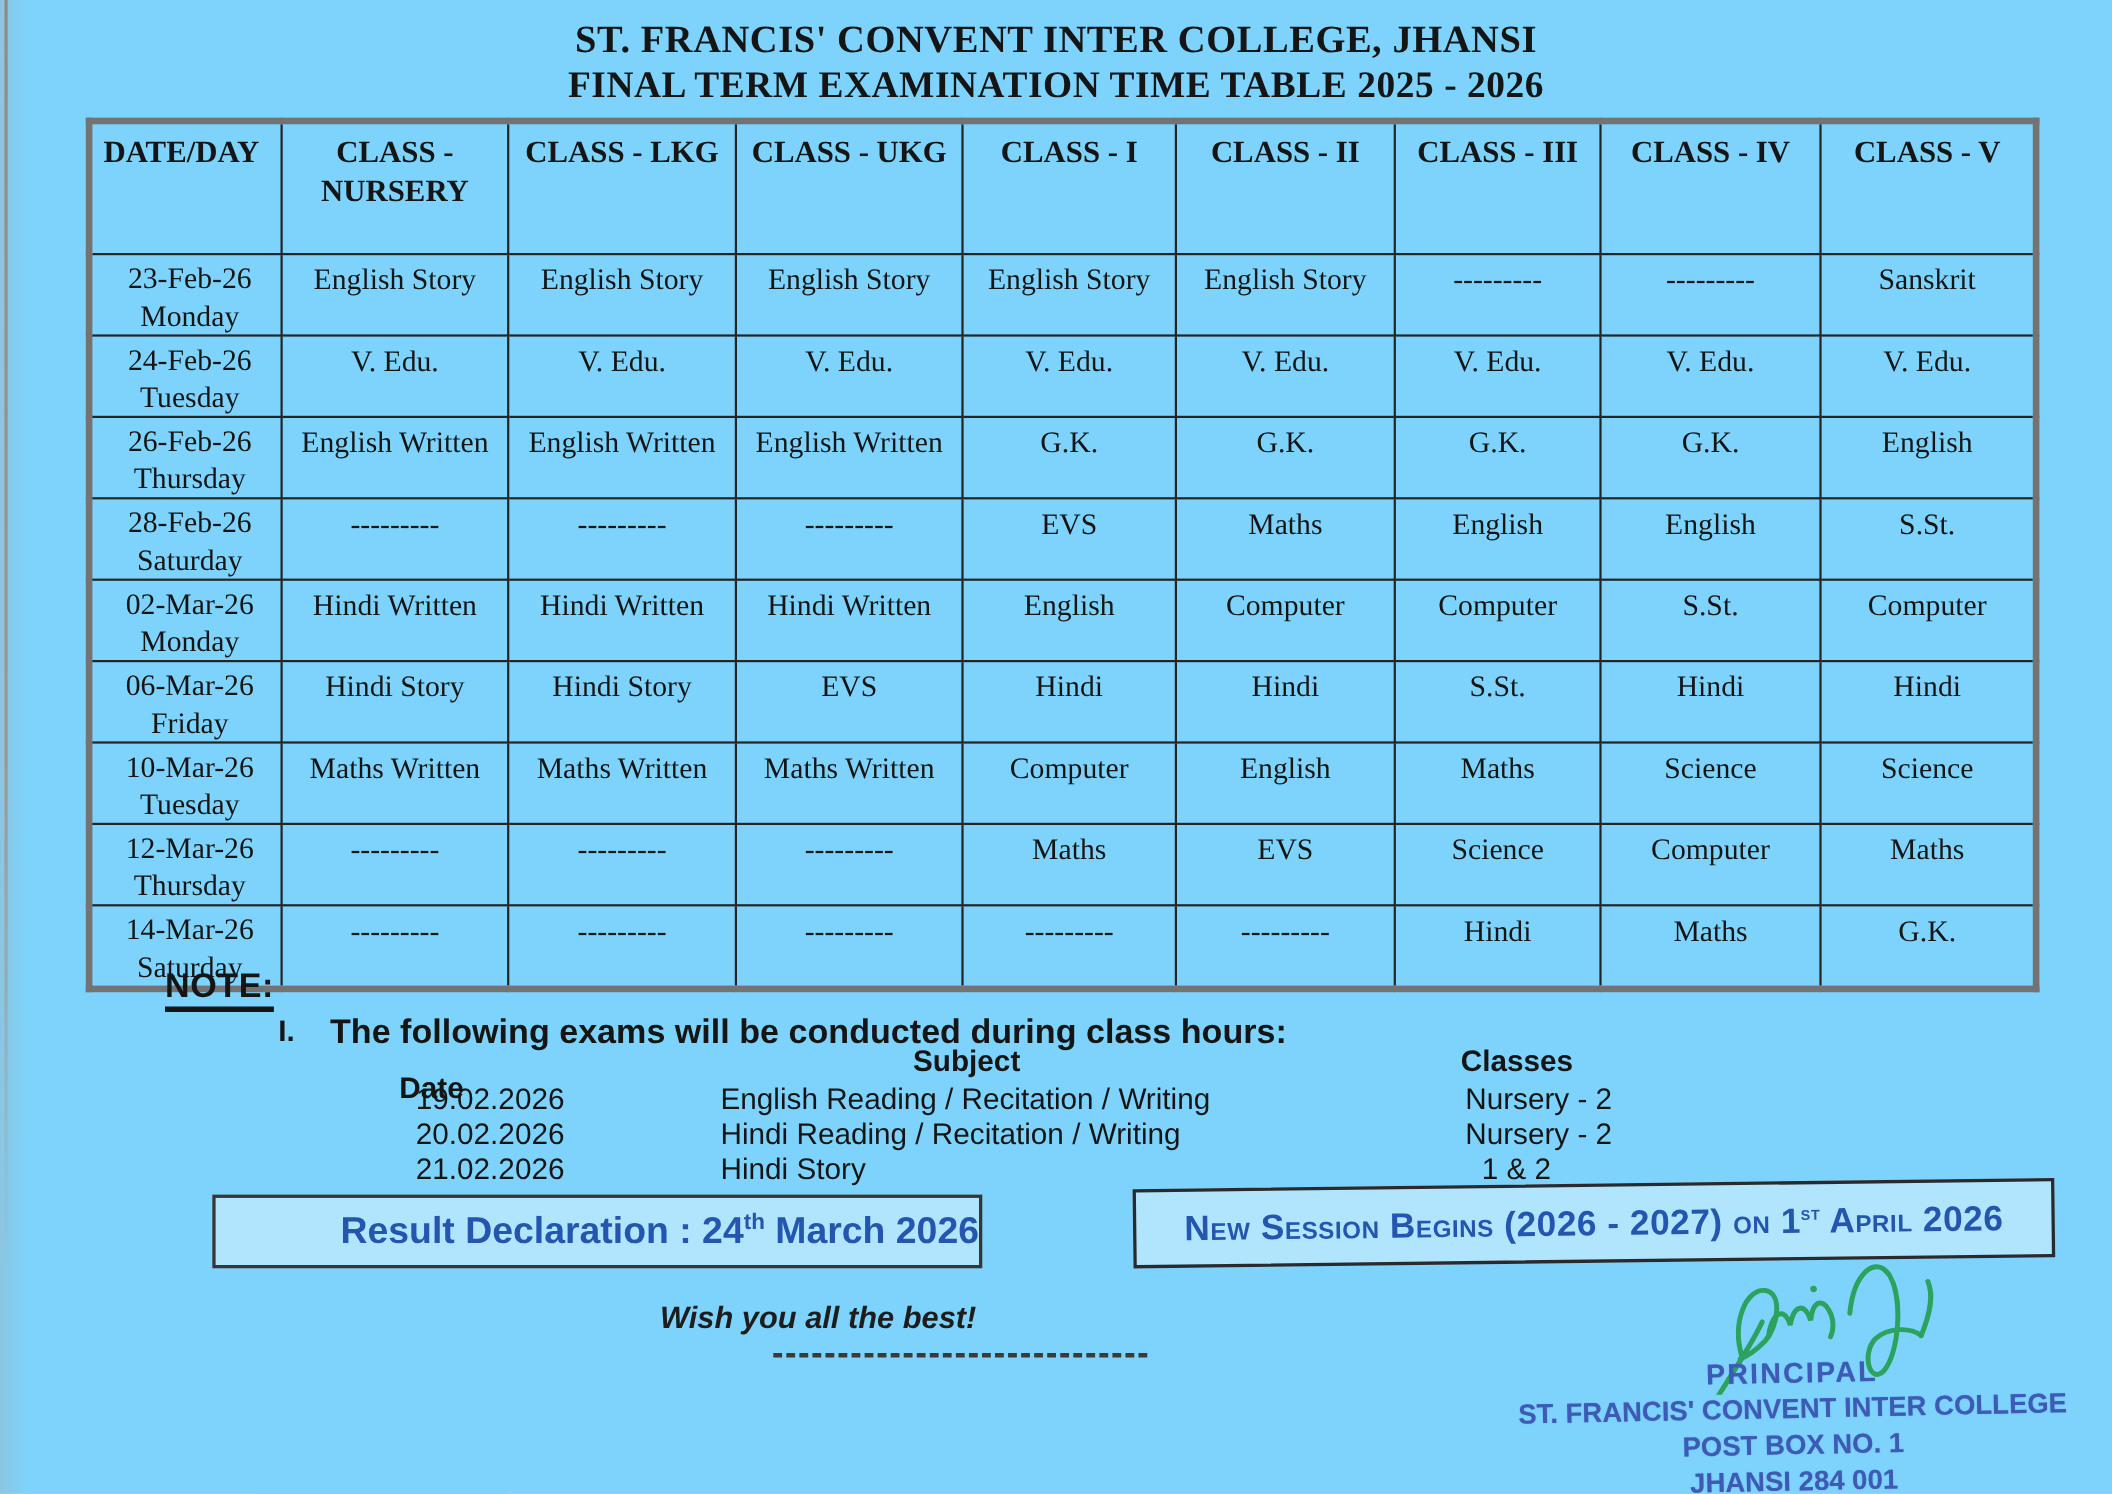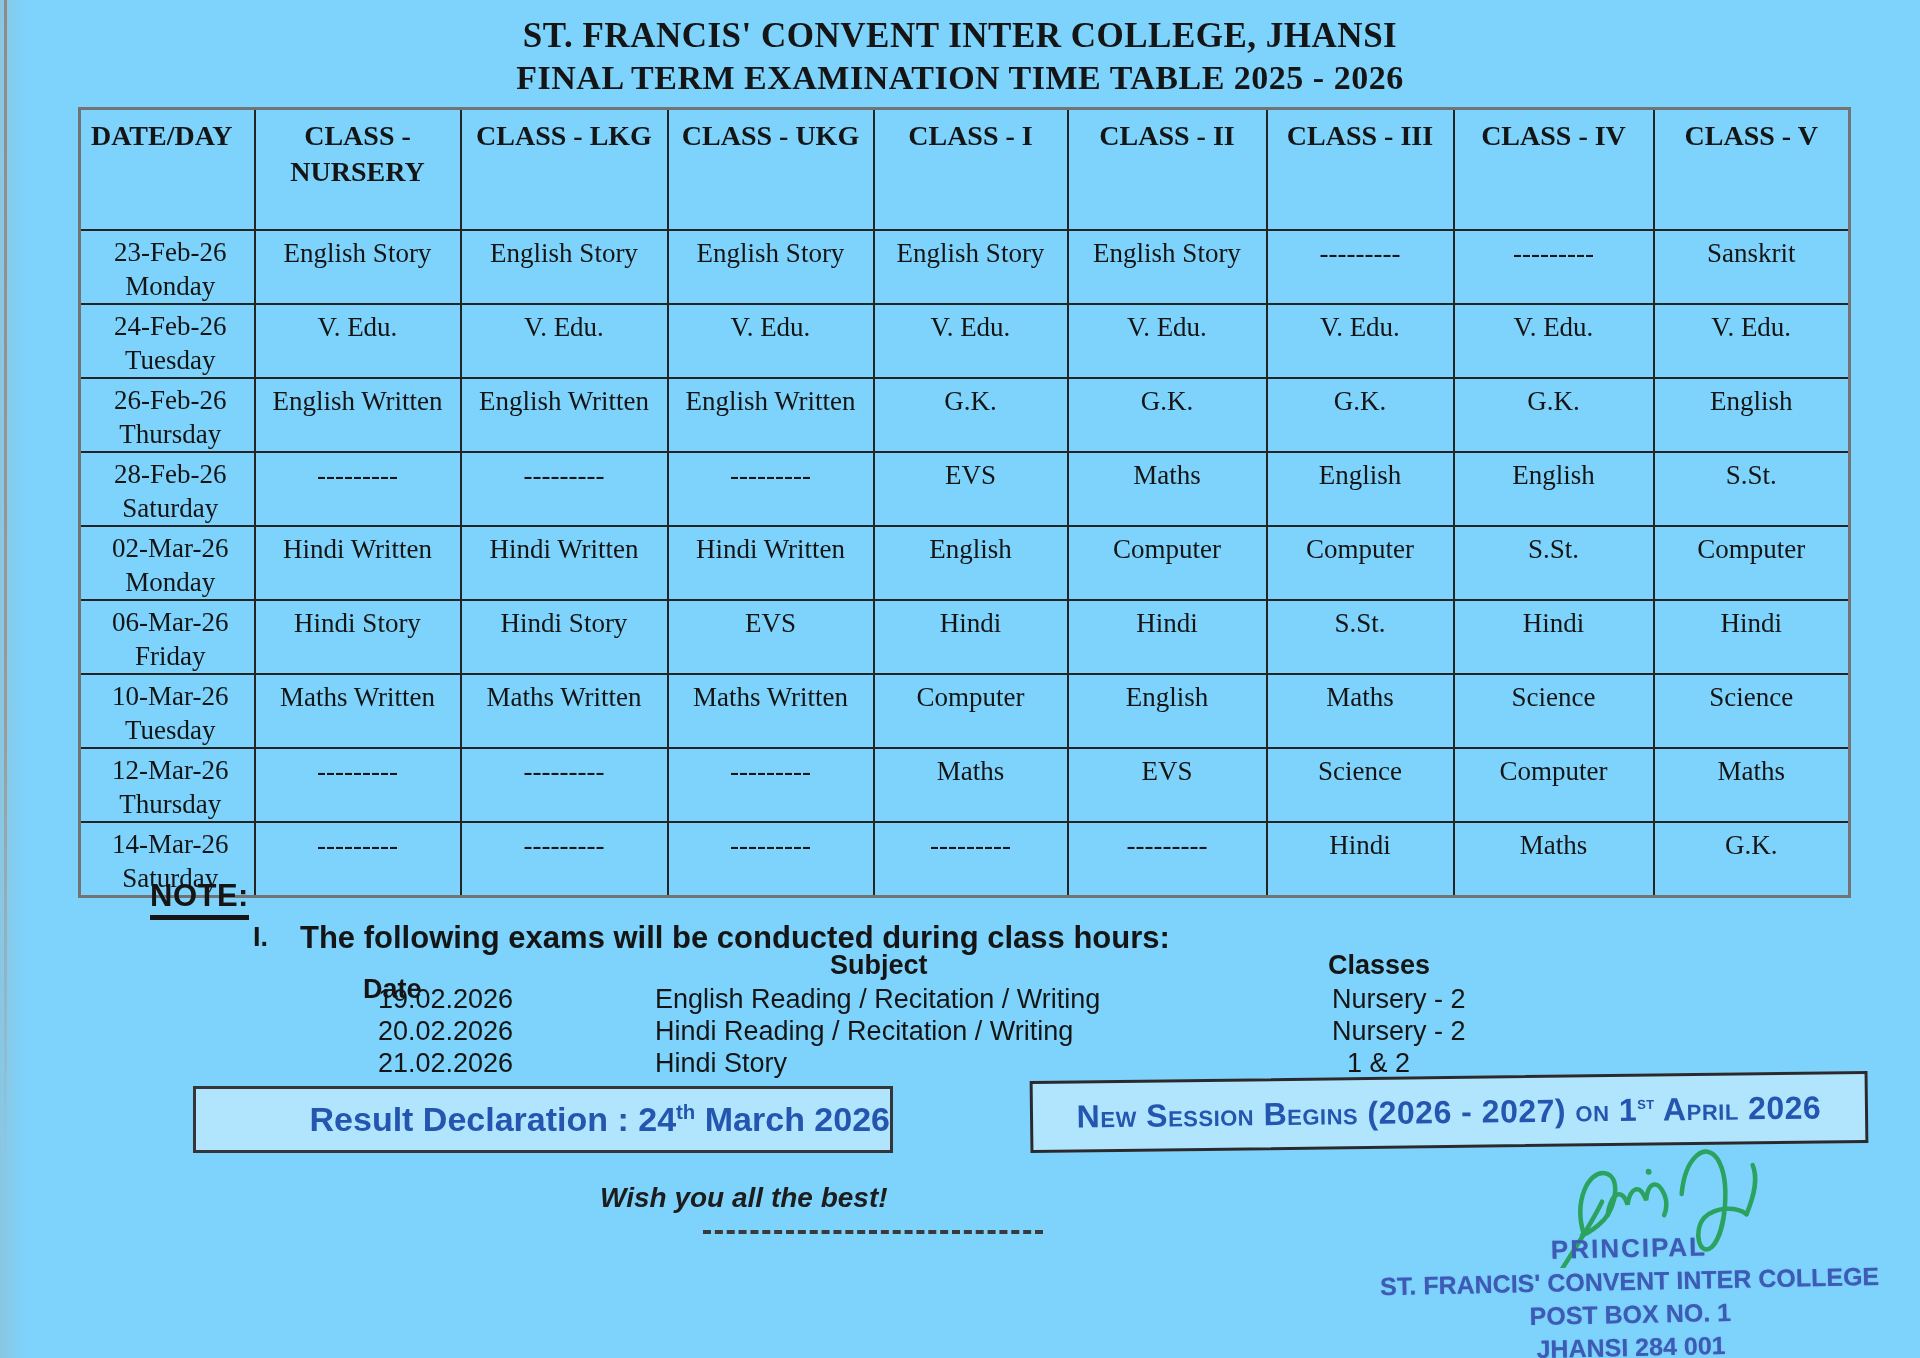--- a/index.html
+++ b/index.html
@@ -21,21 +21,21 @@
 
   
   .title-wrap { position:absolute; top:16px; left:0; width:1920px; text-align:center; }
   .title-line1 { font-size:35px; font-weight:bold; letter-spacing:0.5px; line-height:40px; }
   .title-line2 { font-size:34px; font-weight:bold; letter-spacing:0.5px; line-height:40px; margin-top:2px; }
 
   
   table.timetable {
     position:absolute; left:78px; top:107px; width:1770px;
     border-collapse:collapse; table-layout:fixed;
-    border:3px solid #737373;
+    border:6px solid #737373;
   }
   table.timetable th, table.timetable td {
     border:2px solid #242424; vertical-align:top; overflow:hidden;
   }
   table.timetable th {
     height:121px; font-size:28px; font-weight:bold; text-align:center;
     padding-top:8px; line-height:36px;
   }
   table.timetable th.h-date { text-align:left; padding-left:10px; }
   table.timetable td { height:67px; font-size:27px; }

